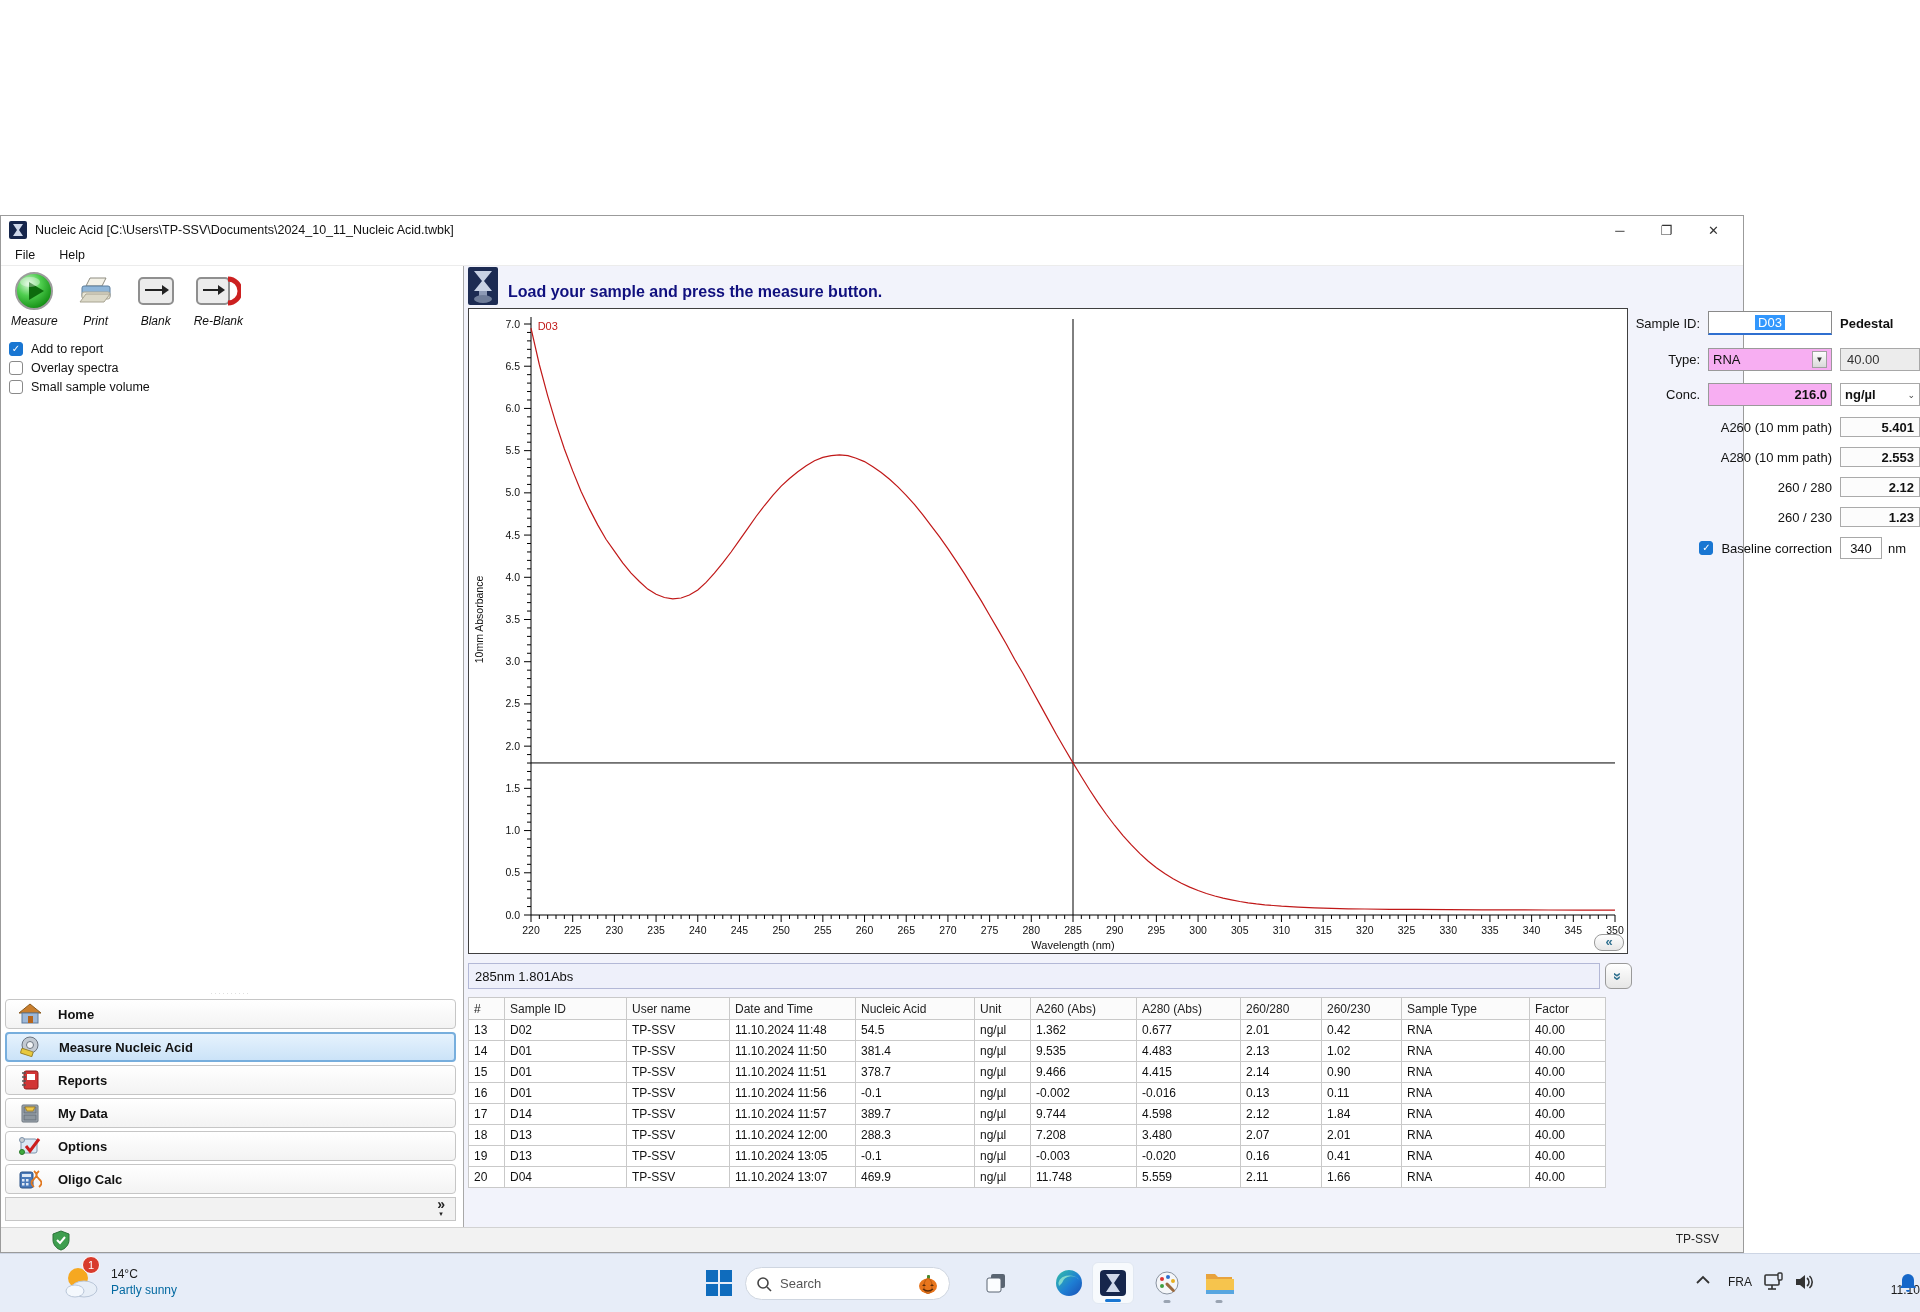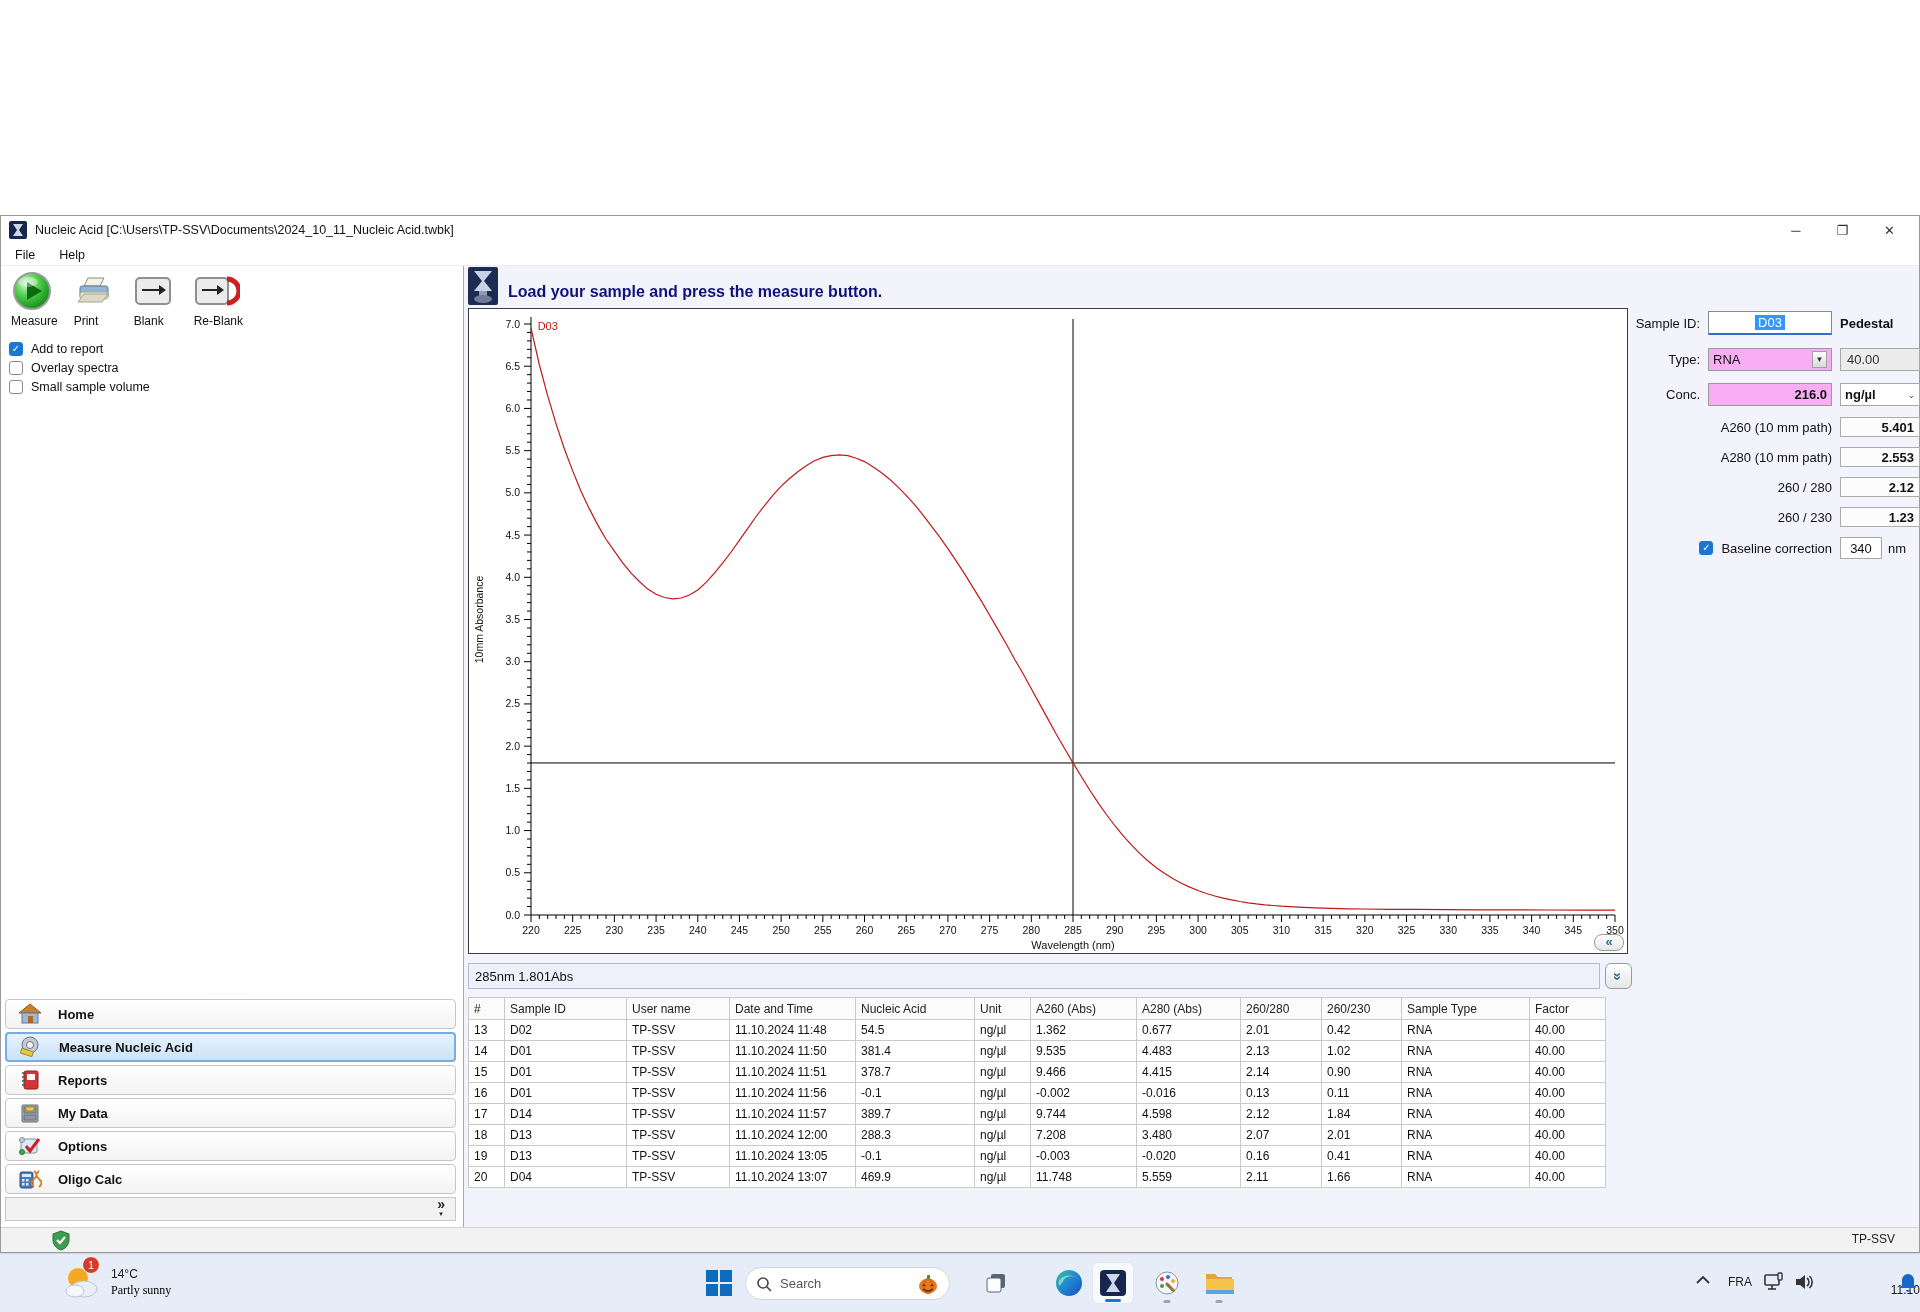--- a/index.html
+++ b/index.html
@@ -1,36 +1,36 @@
 <!DOCTYPE html>
 <html><head>
 <meta charset="utf-8">
 <style>
   * { margin:0; padding:0; box-sizing:border-box; }
   html,body { width:1920px; height:1312px; overflow:hidden; background:#fff; }
   body { font-family:"Liberation Sans","DejaVu Sans",sans-serif; color:#111; }
   .screen { position:relative; width:1920px; height:1312px; background:#fff; }
 
   
-  .window { position:absolute; left:0; top:215px; width:1920px; height:1038px;
+  .window { position:absolute; left:0; top:215px; width:1744px; height:1038px;
             background:#fff; border:1px solid #9b9b9b; }
   .titlebar { height:28px; display:flex; align-items:center; padding:0 8px; background:#fff; }
   .title-text { font-size:12.5px; color:#111; margin-left:8px; }
   .win-controls { margin-left:auto; display:flex; gap:36px; padding-right:16px;
                   color:#333; font-size:13px; }
   .win-controls span { cursor:default; }
   .menubar { height:22px; display:flex; gap:24px; padding:0 14px; align-items:center;
              font-size:12.5px; background:#fff; border-bottom:1px solid #ececec; }
   .win-body { position:absolute; top:50px; left:0; right:0; bottom:25px; display:flex; }
 
   
   .left-panel { width:463px; background:#fff; border-right:1px solid #a8a8a8; position:relative; }
   .toolbar { display:flex; gap:16px; padding:4px 10px 0 10px; }
-  .tool { display:flex; flex-direction:column; align-items:flex-start; font-size:12px;
-          color:#111; min-width:44px; gap:2px; }
+  .tool { display:flex; flex-direction:column; align-items:center; font-size:12px;
+          color:#111; min-width:44px; gap:2px;font-style:italic; }
   .tool .ticon { height:42px; display:flex; align-items:center; }
   .checks { padding:14px 10px 0 8px; display:flex; flex-direction:column; gap:5px; font-size:12.5px; }
   .checkrow { display:flex; align-items:center; }
   .cb { width:14px; height:14px; border:1px solid #8a8a8a; border-radius:3px; background:#fff;
         display:inline-flex; align-items:center; justify-content:center; margin-right:8px;
         font-size:10px; line-height:10px; color:transparent; flex:0 0 auto; }
   .cb.checked { background:#1976d2; border-color:#1976d2; color:#fff; }
 
   .nav { position:absolute; left:4px; right:7px; bottom:6px; }
   .splitter { text-align:center; color:#999; font-size:6px; letter-spacing:2px; height:9px; }
@@ -810,21 +810,21 @@
       <span style="position:relative;display:inline-flex;">
         <svg width="42" height="40" viewBox="0 0 42 40">
           <circle cx="18" cy="16" r="10" fill="#f6a821"></circle>
           <ellipse cx="24" cy="27" rx="13" ry="8" fill="#e7eef7" stroke="#b9c6d8"></ellipse>
           <ellipse cx="15" cy="29" rx="9" ry="6" fill="#f4f8fd" stroke="#b9c6d8"></ellipse>
         </svg>
         <span class="badge">1</span>
       </span>
       <span class="wtxt">
         <span>14°C</span>
-        <span style="color:#000000;font-family:Liberation Serif, serif;">Partly sunny</span>
+        <span style="color:#0369a1;">Partly sunny</span>
       </span>
     </div>
 
     <div class="tb-abs tb-icon" style="left:698px;">
       <svg width="26" height="26" viewBox="0 0 26 26">
         <rect x="0" y="0" width="12" height="12" fill="#0f6cbd"></rect>
         <rect x="14" y="0" width="12" height="12" fill="#0f6cbd"></rect>
         <rect x="0" y="14" width="12" height="12" fill="#0f6cbd"></rect>
         <rect x="14" y="14" width="12" height="12" fill="#0f6cbd"></rect>
       </svg>

